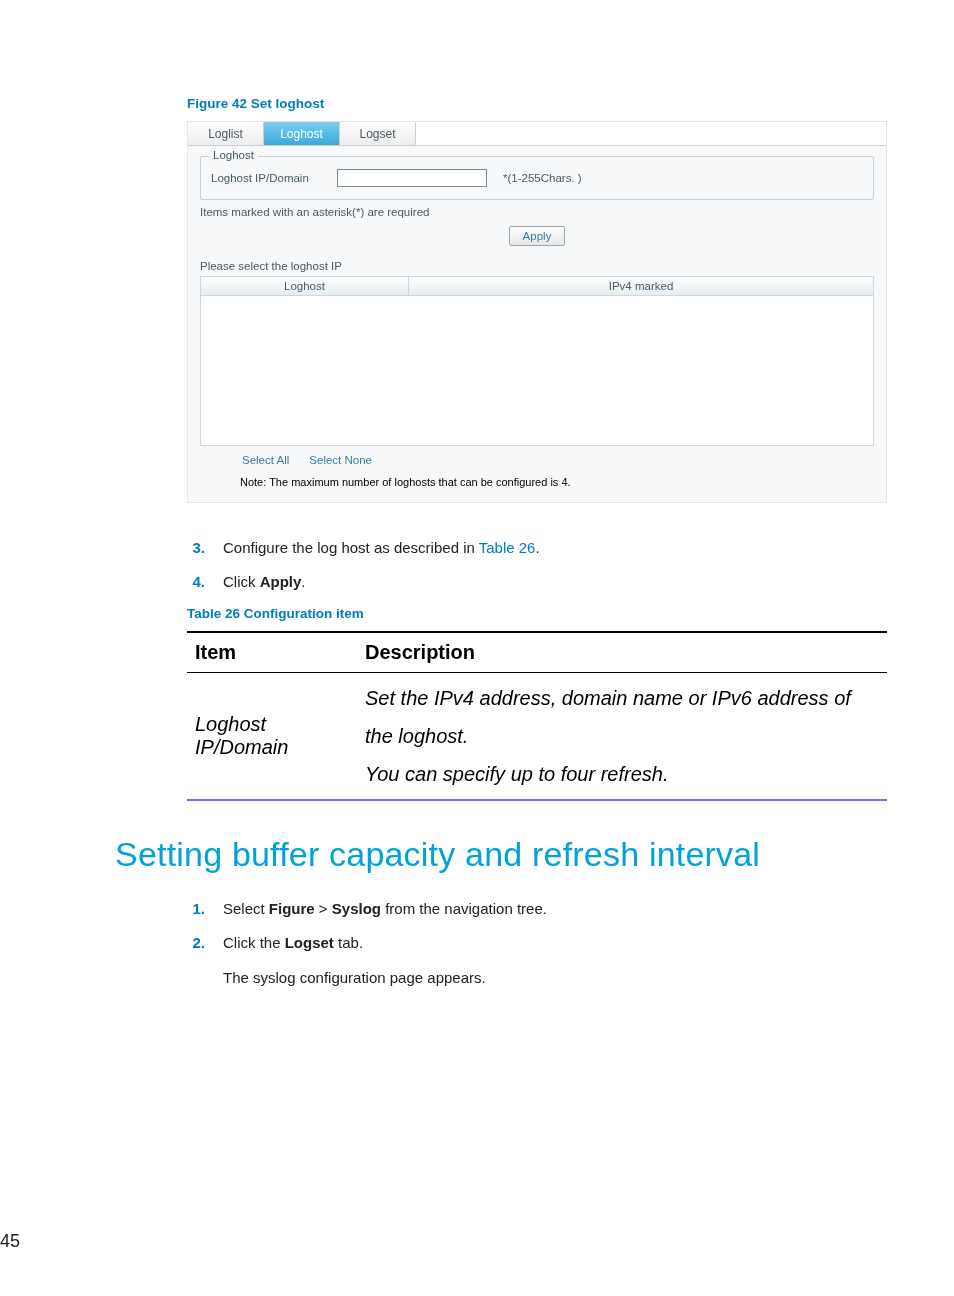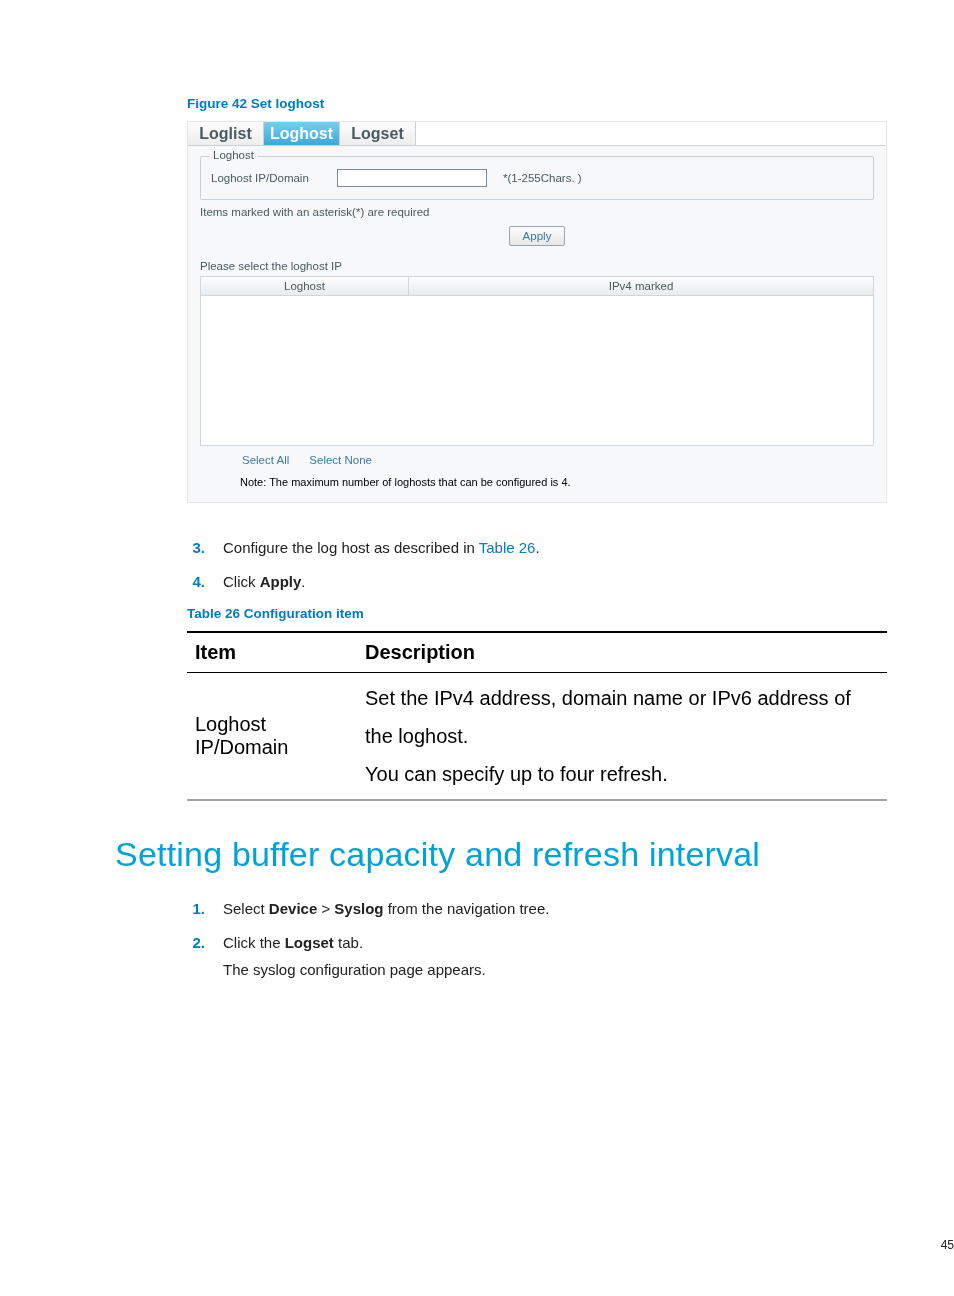--- a/index.html
+++ b/index.html
@@ -37,22 +37,21 @@
       background: #fff;
     }
     .tab {
       width: 76px;
       display: flex;
       align-items: center;
       justify-content: center;
       background: linear-gradient(#fdfdfd,#ededed);
       border-right: 1px solid #d0d0d0;
       color: #4a5a63;
-      font-size: 16px;
-      font-weight: bold;
+      font-size: 12px;
     }
     .tab.active {
       background: linear-gradient(#78cef2,#3ba8d8);
       color: #fff;
     }
     .panel-body {
       padding: 10px 12px 6px 12px;
     }
     .fieldset {
       border: 1px solid #c9d1d6;
@@ -173,41 +172,42 @@
     }
     .config-table th {
       text-align:left;
       border-top: 2px solid #000;
       border-bottom: 1px solid #000;
       padding: 8px 8px;
       font-weight: bold;
     }
     .config-table td {
       padding: 6px 8px;
-      border-bottom: 2px solid #a3a3a3;
+      border-bottom: 2px solid #8b5cf6;
       vertical-align: middle;
+      font-style: italic;
     }
     .config-table td.desc { line-height: 1.9; }
     .heading-h1 {
       color:#00a3d9;
       font-weight: 400;
       font-size: 34px;
       margin: 34px 0 22px 0;
       letter-spacing: 0.2px;
     }
     .instr-sub {
       margin-left: 36px;
       margin-top: 6px;
     }
     .page-num {
       position:absolute;
       bottom: 44px;
       width: 100%;
-      text-align:right;
-      font-size: 12px;
+      text-align:left;
+      font-size: 18px;
       color:#222;
     }
   </style>
 </head>
 <body>
 
 <div class="page">
   <div class="fig-caption">Figure 42 Set loghost</div>
 
   <div class="ui-panel">
@@ -287,26 +287,26 @@
       </tr>
     </tbody>
   </table>
 
   <h1 class="heading-h1">Setting buffer capacity and refresh interval</h1>
 
   <div class="instr-list" style="margin-top:0">
     <div class="instr-row">
       <div class="instr-num">1.</div>
       <div class="instr-text">
-        <span>Select </span><b>Device</b><span> &gt; </span><b>Syslog</b><span> from the navigation tree.</span>
+        <span>Select </span><b>Figure</b><span> &gt; </span><b>Syslog</b><span> from the navigation tree.</span>
       </div>
     </div>
     <div class="instr-row">
       <div class="instr-num">2.</div>
       <div class="instr-text">
         <span>Click the </span><b>Logset</b><span> tab.</span>
-        <div class="instr-sub" style="margin-left:0; margin-top:2px;">The syslog configuration page appears.</div>
+        <div class="instr-sub" style="margin-left:0; margin-top:10px;">The syslog configuration page appears.</div>
       </div>
     </div>
   </div>
 </div>
 
 <div class="page-num">45</div>
 
 </body></html>

